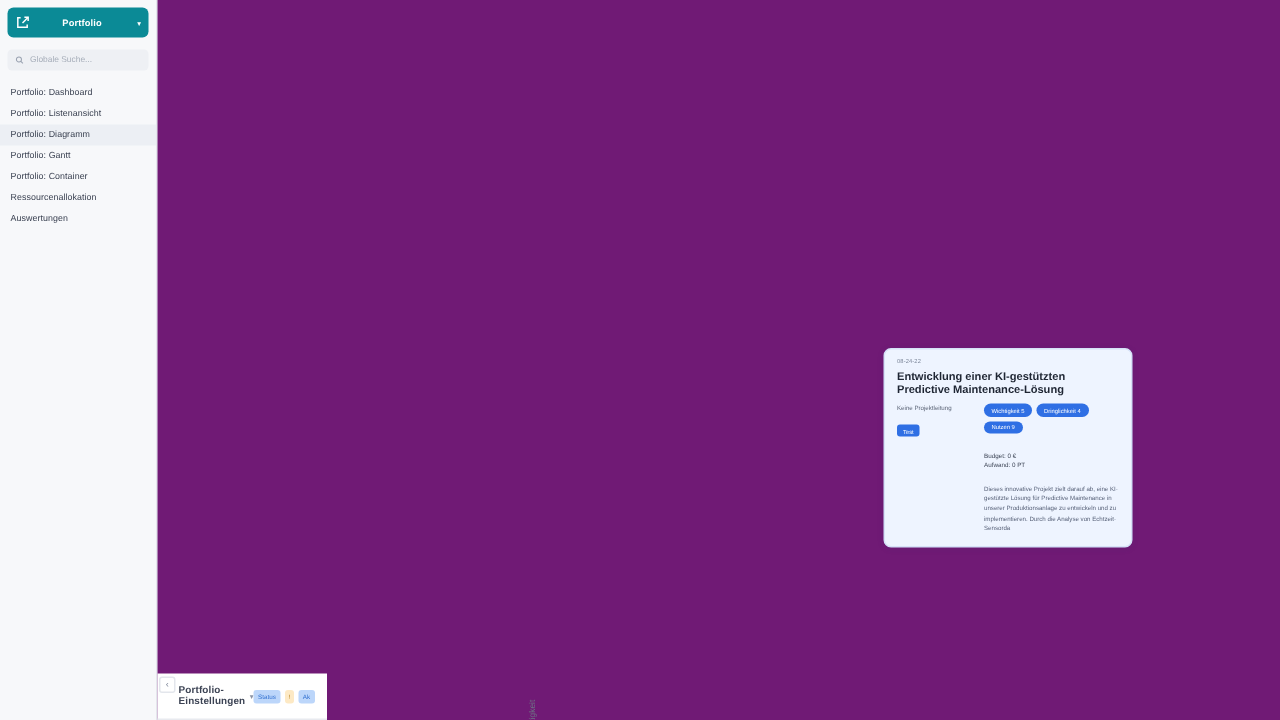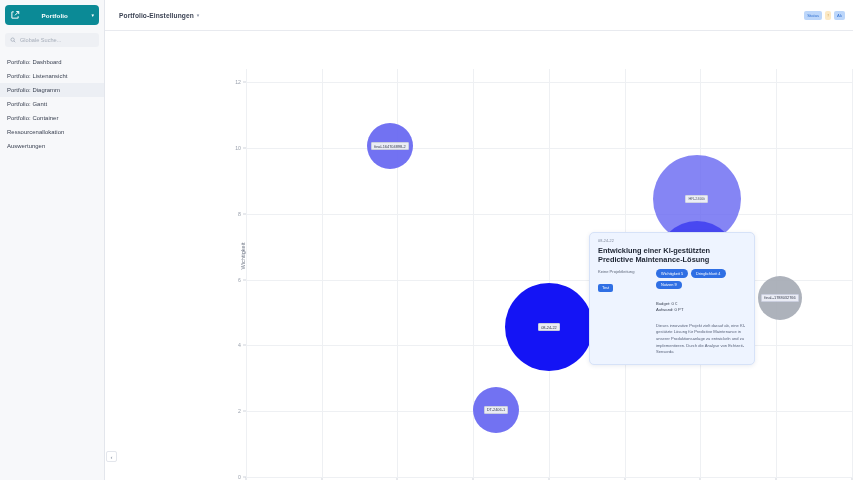--- a/index.html
+++ b/index.html
@@ -72,21 +72,21 @@
     width: 11px; height: 11px;
     background: #ffffff;
     border: 1px solid #e3e6ec;
     border-radius: 2px;
     display: flex; align-items: center; justify-content: center;
     font-size: 6px; color: #7a8396;
     z-index: 30;
   }
 
   
-  #main { flex: 1; display: flex; flex-direction: column; background: #701a75; position: relative; }
+  #main { flex: 1; display: flex; flex-direction: row; background: #701a75; position: relative; align-items: flex-end; }
 
   #topbar {
     height: 31px;
     border-bottom: 1px solid #e8eaef;
     display: flex; align-items: center;
     padding: 0 8px 0 14px;
     background:#fff;
     flex: 0 0 31px;
   }
   .crumb { font-size: 6.6px; font-weight: bold; color: #3c4354; letter-spacing:.1px;}

